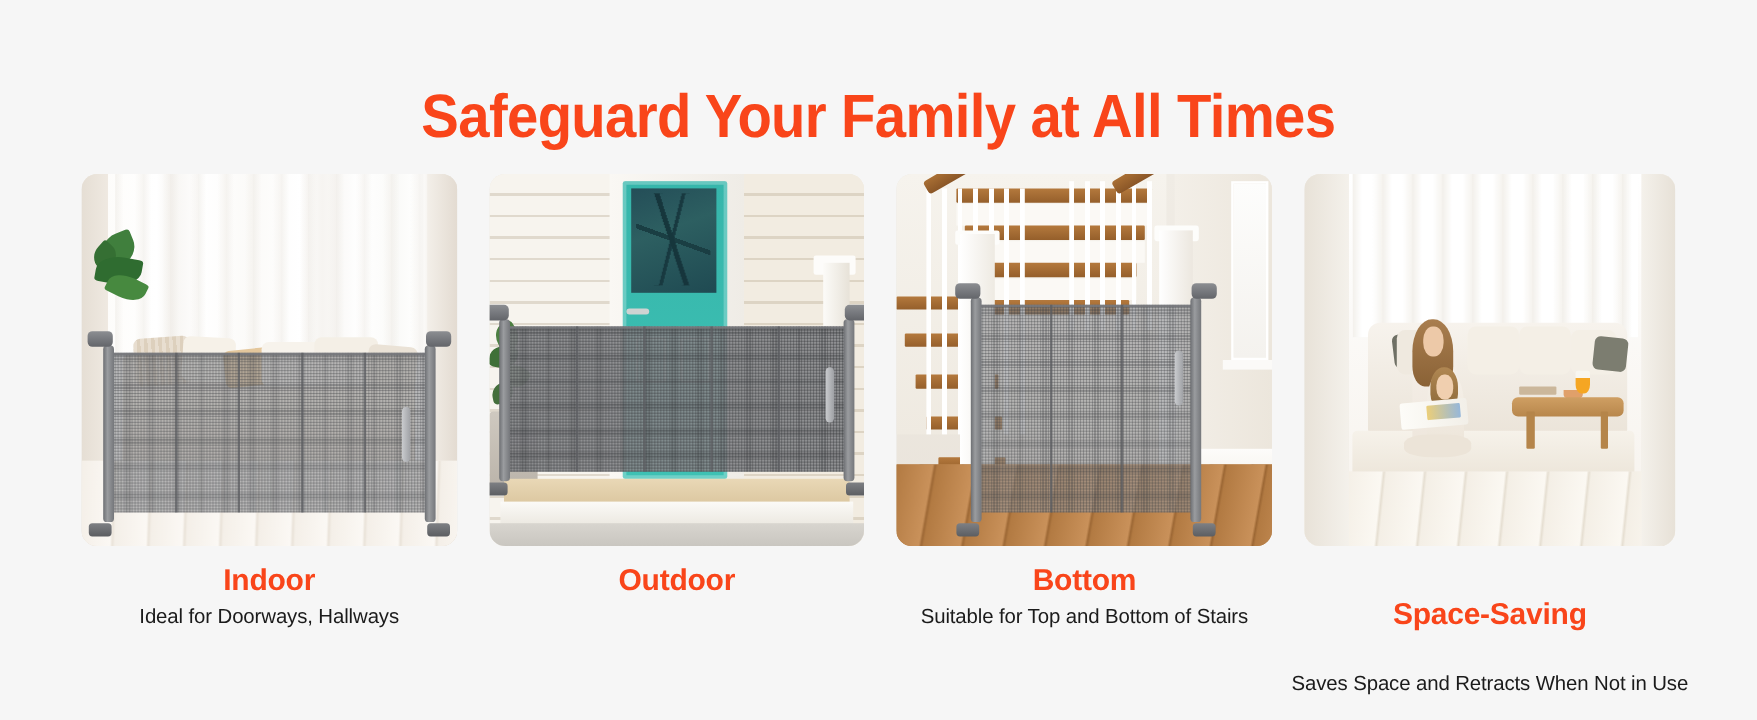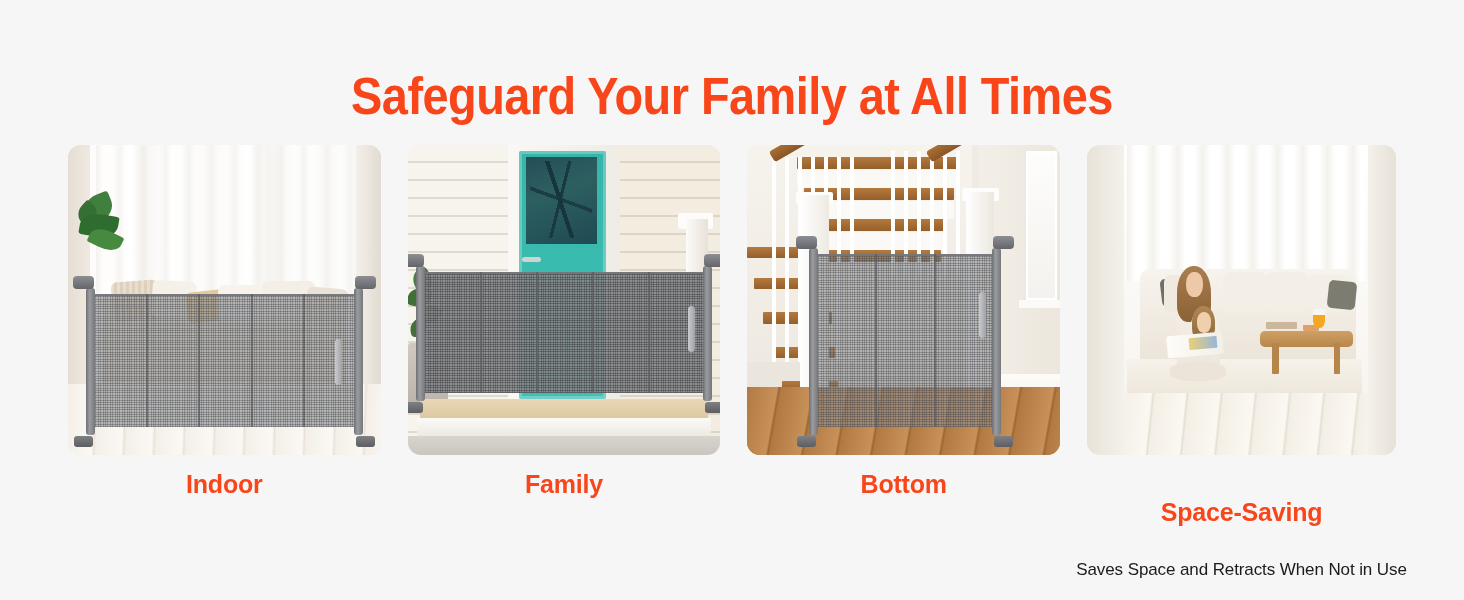--- a/index.html
+++ b/index.html
@@ -529,20 +529,21 @@
             </div>
             <div class="gate-postR">
               <div class="post-cap post-capR"></div>
               <div class="post-foot post-footR"></div>
             </div>
             <div class="gate-handle" style="right:14px; top:34%;"></div>
           </div>
         </div>
       </div>
       <div class="label">Indoor</div>
+      <div class="desc">Ideal for Doorways, Hallways</div>
     </div>
 
     <div class="card">
       <div class="photo">
         <div class="scene">
           <div class="s2-bg"></div>
           <div class="s2-sidingL"></div>
           <div class="s2-sidingR"></div>
           <div class="s2-frame"></div>
           <div class="s2-door"></div>
@@ -576,21 +577,21 @@
               <div class="post-foot"></div>
             </div>
             <div class="gate-postR">
               <div class="post-cap post-capR"></div>
               <div class="post-foot post-footR"></div>
             </div>
             <div class="gate-handle" style="right:10px; top:28%;"></div>
           </div>
         </div>
       </div>
-      <div class="label">Family</div>
+      <div class="label">Outdoor</div>
     </div>
 
     <div class="card">
       <div class="photo">
         <div class="scene">
           <div class="s3-bg"></div>
           <div class="s3-stringer"></div>
           <div class="s3-tread s3-tu1"></div>
           <div class="s3-riser s3-r1"></div>
           <div class="s3-tread s3-tu2"></div>
@@ -626,20 +627,21 @@
             </div>
             <div class="gate-postR">
               <div class="post-cap post-capR"></div>
               <div class="post-foot post-footR"></div>
             </div>
             <div class="gate-handle" style="right:8px; top:22%;"></div>
           </div>
         </div>
       </div>
       <div class="label">Bottom</div>
+      <div class="desc">Suitable for Top and Bottom of Stairs</div>
     </div>
 
     <div class="card wide">
       <div class="photo">
         <div class="scene">
           <div class="s4-bg"></div>
           <div class="s4-room"></div>
           <div class="s4-curtain"></div>
           <div class="s4-sofa"></div>
           <div class="s4-cdark1"></div>

